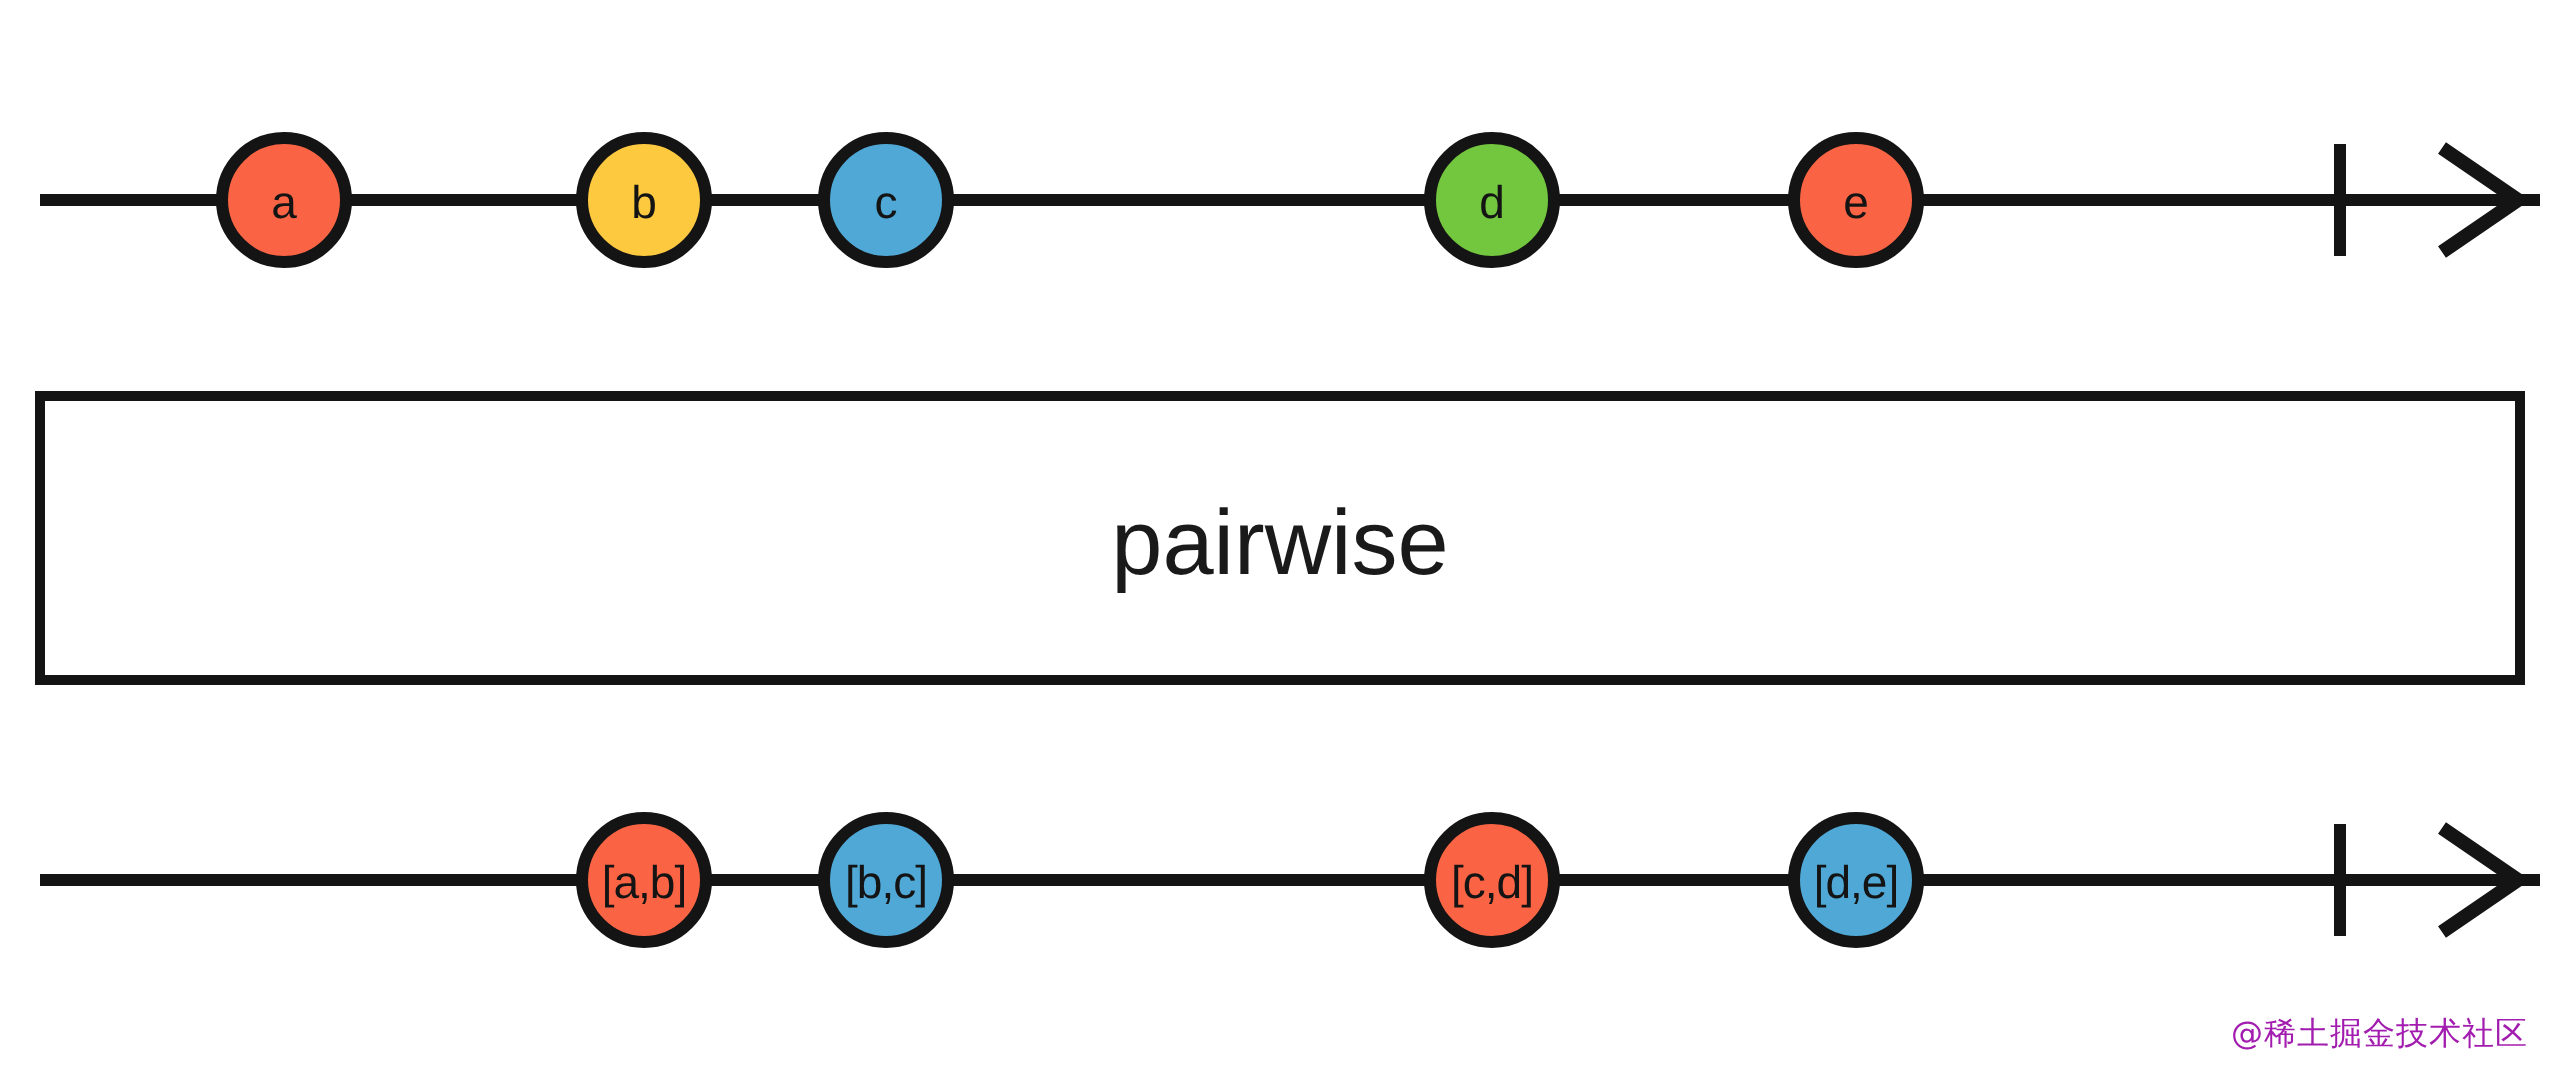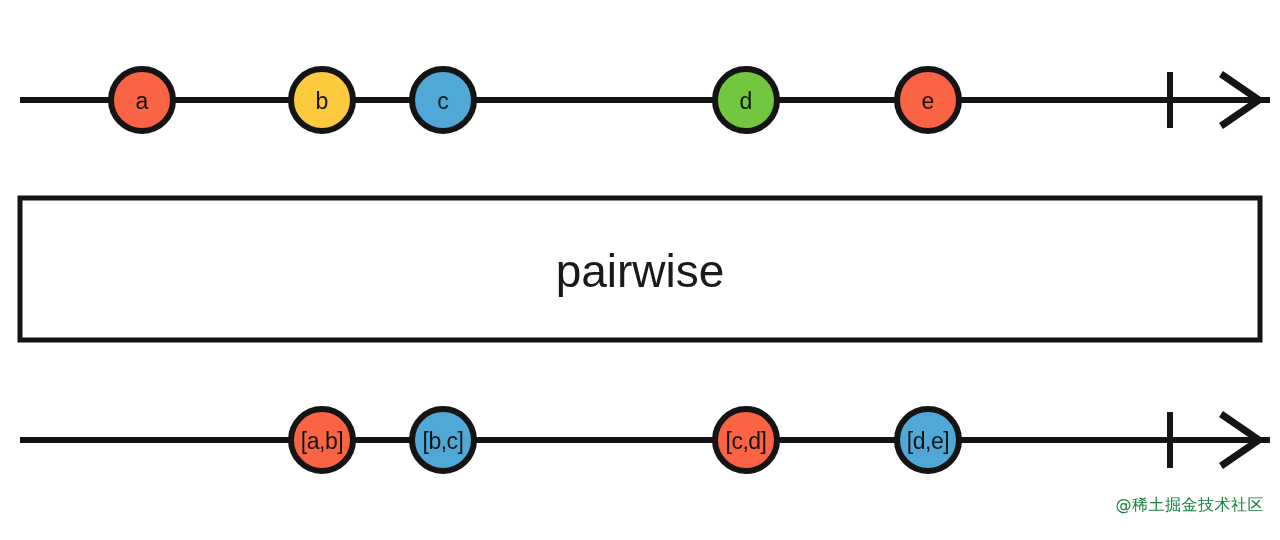--- a/index.html
+++ b/index.html
@@ -68,24 +68,24 @@
   .op-label {
     font-family: "Liberation Sans", sans-serif;
     font-size: 46px;
     fill: #1a1a1a;
     text-anchor: middle;
     dominant-baseline: central;
   }
   .watermark {
     position: absolute;
     right: 16px;
-    bottom: 24px;
+    bottom: 12px;
     font-family: "DejaVu Sans", "Liberation Sans", sans-serif;
     font-size: 16px;
-    color: #15803d;
+    color: #a21caf;
     letter-spacing: 0.5px;
     white-space: nowrap;
     user-select: none;
   }
 </style>
 </head>
 <body>
 
 <div id="diagram-root">
 

